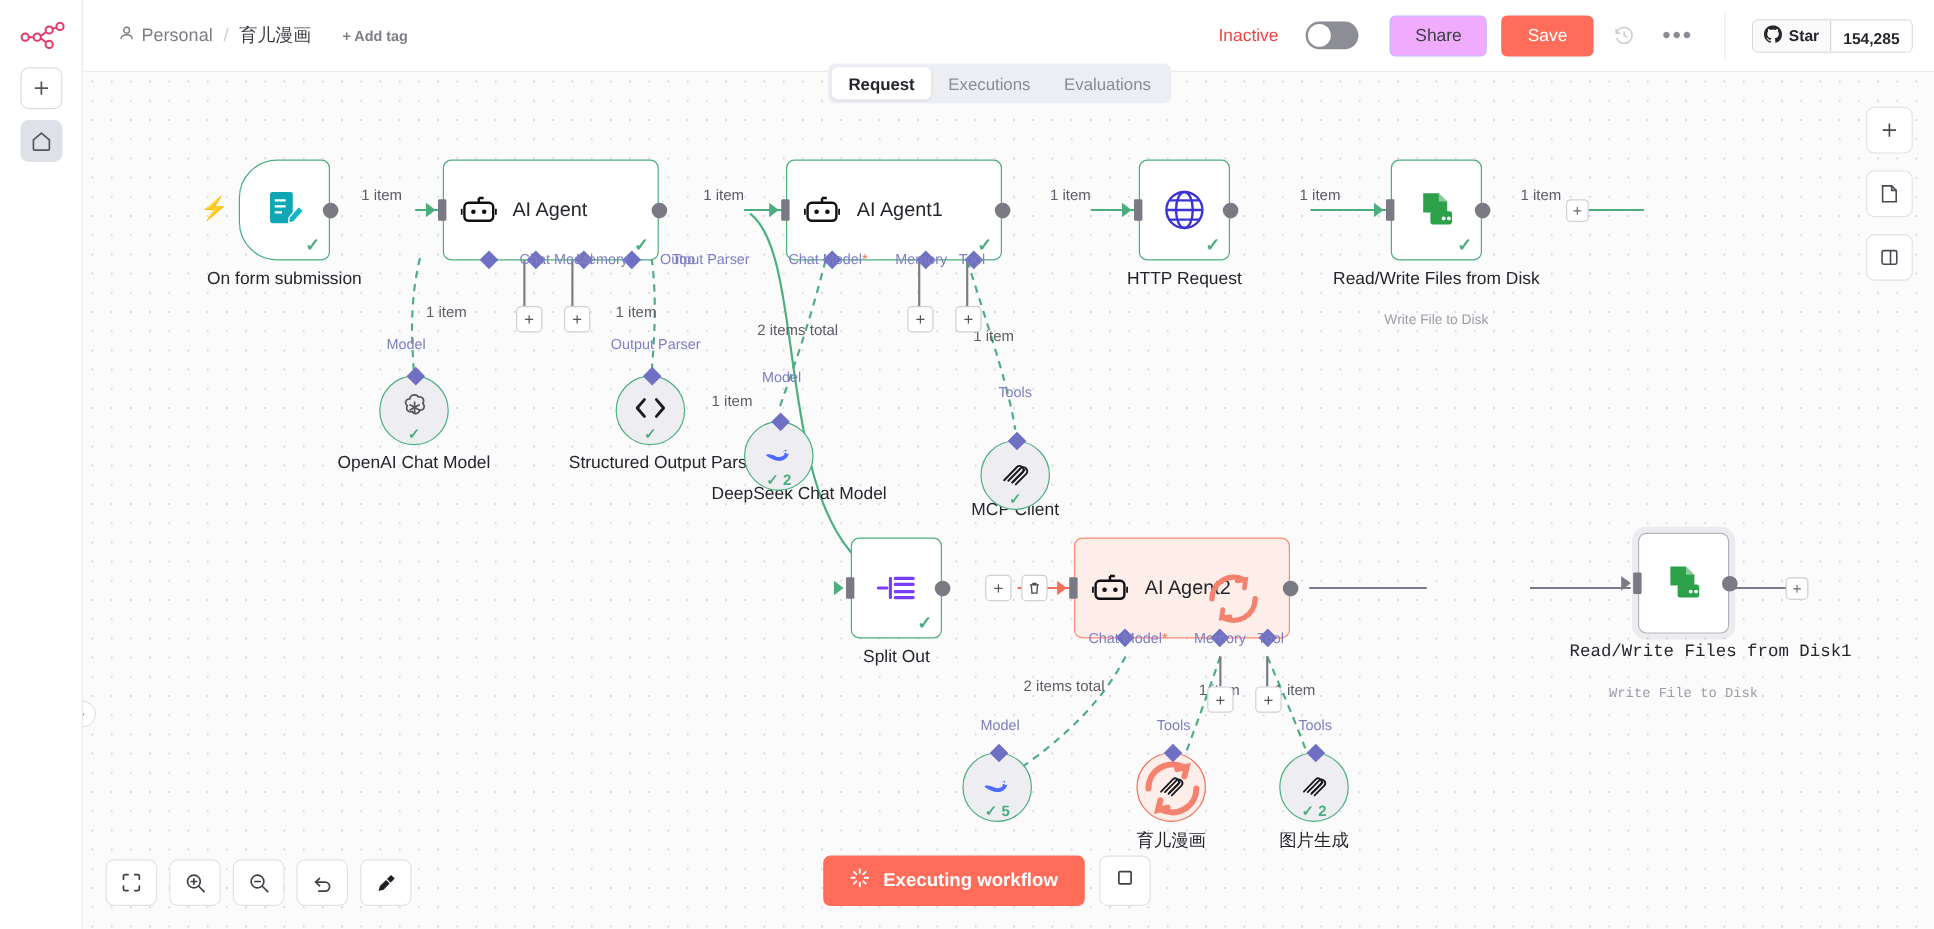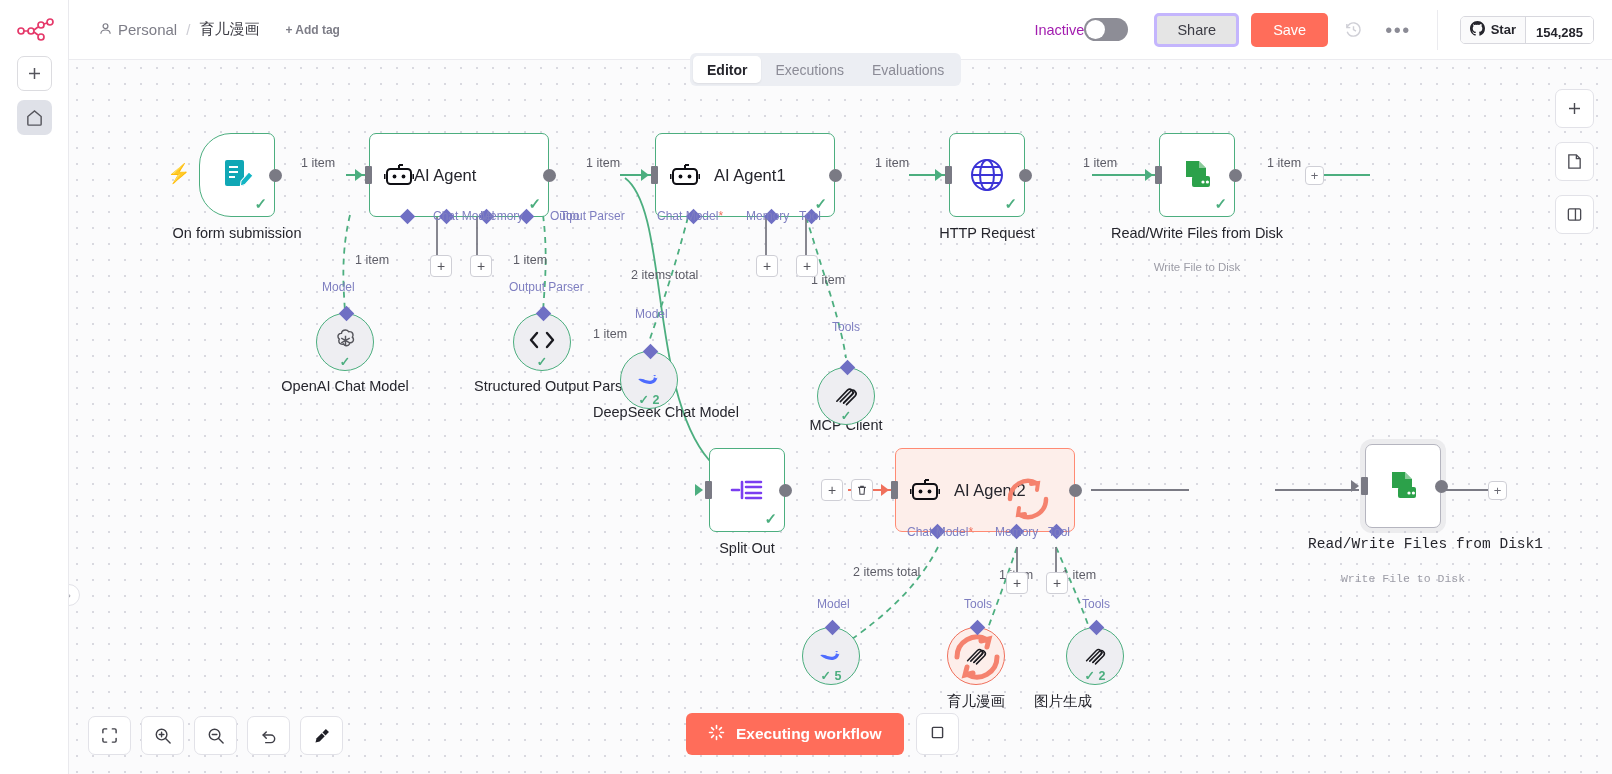--- a/index.html
+++ b/index.html
@@ -21,26 +21,26 @@
   .header { position:absolute; left:69px; top:0; width:1543px; height:60px;
             background:#fff; border-bottom:1px solid #ebebef; z-index:25;
             display:flex; align-items:center; }
   .bc { display:flex; align-items:center; gap:9px; margin-left:30px; font-size:15px; }
   .bc-person { display:flex; align-items:center; gap:6px; color:#7d7d87; }
   .bc-sep { color:#cdcdd4; font-size:15px; }
   .bc-name { color:#3c3c44; font-size:15px; }
   .addtag { margin-left:26px; color:#7d7d87; font-size:12px; font-weight:bold; }
 
   .hdr-right { margin-left:auto; display:flex; align-items:center; gap:0; padding-right:0; height:100%; }
-  .inactive-lbl { color:#a21caf; font-size:14.5px; margin-right:0; }
+  .inactive-lbl { color:#ef4444; font-size:14.5px; margin-right:23px; }
   .toggle { width:44px; height:23px; border-radius:12px; background:#8d8d96; position:relative; }
   .toggle .knob { position:absolute; left:2px; top:2px; width:19px; height:19px;
                   border-radius:50%; background:#fff; }
-  .btn-share { margin-left:26px; height:34px; padding:0 20px; border:3px solid #c4b5fd;
-               border-radius:5px; background:#e5e5e5; color:#3c3c44; font-size:14.5px;
+  .btn-share { margin-left:26px; height:34px; padding:0 20px; border:1px solid #c4b5fd;
+               border-radius:5px; background:#f0abfc; color:#3c3c44; font-size:14.5px;
                display:flex; align-items:center; }
   .btn-save { margin-left:12px; height:34px; padding:0 22px; border-radius:5px;
               background:#ff6d5a; color:#fff; font-size:14.5px; display:flex;
               align-items:center; justify-content:center; }
   .icon-hist { margin-left:16px; color:#cfcfd6; display:flex; align-items:center; }
   .icon-dots { margin-left:22px; color:#8b8b95; font-size:20px; letter-spacing:1.5px;
                line-height:8px; }
   .hdr-div { width:1px; height:40px; background:#ebebef; margin-left:26px; }
   .ghstar { margin-left:22px; margin-right:18px; display:flex; height:28px;
             border:1px solid #d8d8de; border-radius:5px; overflow:hidden; }
@@ -223,21 +223,21 @@
               </svg>
           </span>
           <span>Star</span>
         </div>
         <div class="b">154,285</div>
       </div>
     </div>
   </div>
 
   <div class="tabs">
-    <div class="tab active">Editor</div>
+    <div class="tab active">Request</div>
     <div class="tab">Executions</div>
     <div class="tab">Evaluations</div>
   </div>
 
   <div class="canvas">
 
     <svg class="svg-layer">
       <defs>
         <style>
           .g{stroke:#4cae7f;stroke-width:1.8;fill:none}
@@ -293,21 +293,21 @@
             <path d="M24 26l8-9 4 3.6-8 9-4.6 1.4z" fill="#12b5c4" stroke="#fff" stroke-width="1.1"></path>
           </svg>
         </div>
         <span class="check">✓</span>
       </div>
       <div class="nlabel" style="top:92px; width:210px;">On form submission</div>
       <div class="outdot" style="left:70px; top:36px;"></div>
     </div>
 
     <div class="node" style="left:300px; top:73px;">
-      <div class="nbox" style="width:180px; height:84px; padding-left:14px; gap:0;">
+      <div class="nbox" style="width:180px; height:84px; padding-left:14px; gap:13px;">
         <div class="nicon">
           <svg width="30" height="30" viewBox="0 0 30 30" fill="none" stroke="#0f0f14" stroke-width="2">
             <rect x="3" y="9" width="24" height="15" rx="3.5"></rect>
             <path d="M15 9V5M15 5h4"></path>
             <circle cx="10.5" cy="16.5" r="1.9" fill="#0f0f14" stroke="none"></circle>
             <circle cx="19.5" cy="16.5" r="1.9" fill="#0f0f14" stroke="none"></circle>
             <path d="M0.5 14v5M29.5 14v5"></path>
           </svg>
         </div>
         <span class="ntitle">AI Agent</span>
@@ -575,21 +575,21 @@
       <div class="diamond" style="left:24px; top:-6px;"></div>
       <span>
         <svg width="25" height="25" viewBox="0 0 28 28" fill="none" stroke="#1a1a20" stroke-width="1.7" stroke-linecap="round">
           <path d="M4 21L15 9.5a3.4 3.4 0 014.8 4.8L11 23"></path>
           <path d="M7.6 21.4L18.2 10.6a3.4 3.4 0 014.8 4.8L14 24.5"></path>
           <path d="M11.2 22.6L21.5 12"></path>
         </svg>
       </span>
       <span class="cchk">✓ <span>2</span></span>
     </div>
-    <div class="nlabel" style="left:994px; top:633px; width:130px;">图片生成</div>
+    <div class="nlabel" style="left:1026px; top:633px; width:130px;">图片生成</div>
 
     <div class="rtool t1">
       <svg width="15" height="15" viewBox="0 0 15 15">
           <path d="M7.5 2v11M2 7.5h11" stroke="#4a4a52" stroke-width="1.4" fill="none"></path>
         </svg>
     </div>
     <div class="rtool t2">
       <svg width="17" height="17" viewBox="0 0 18 18" fill="none" stroke="#4a4a52" stroke-width="1.4">
         <path d="M3 2h8l4 4v10H3z"></path>
           <path d="M11 2v4h4"></path>

